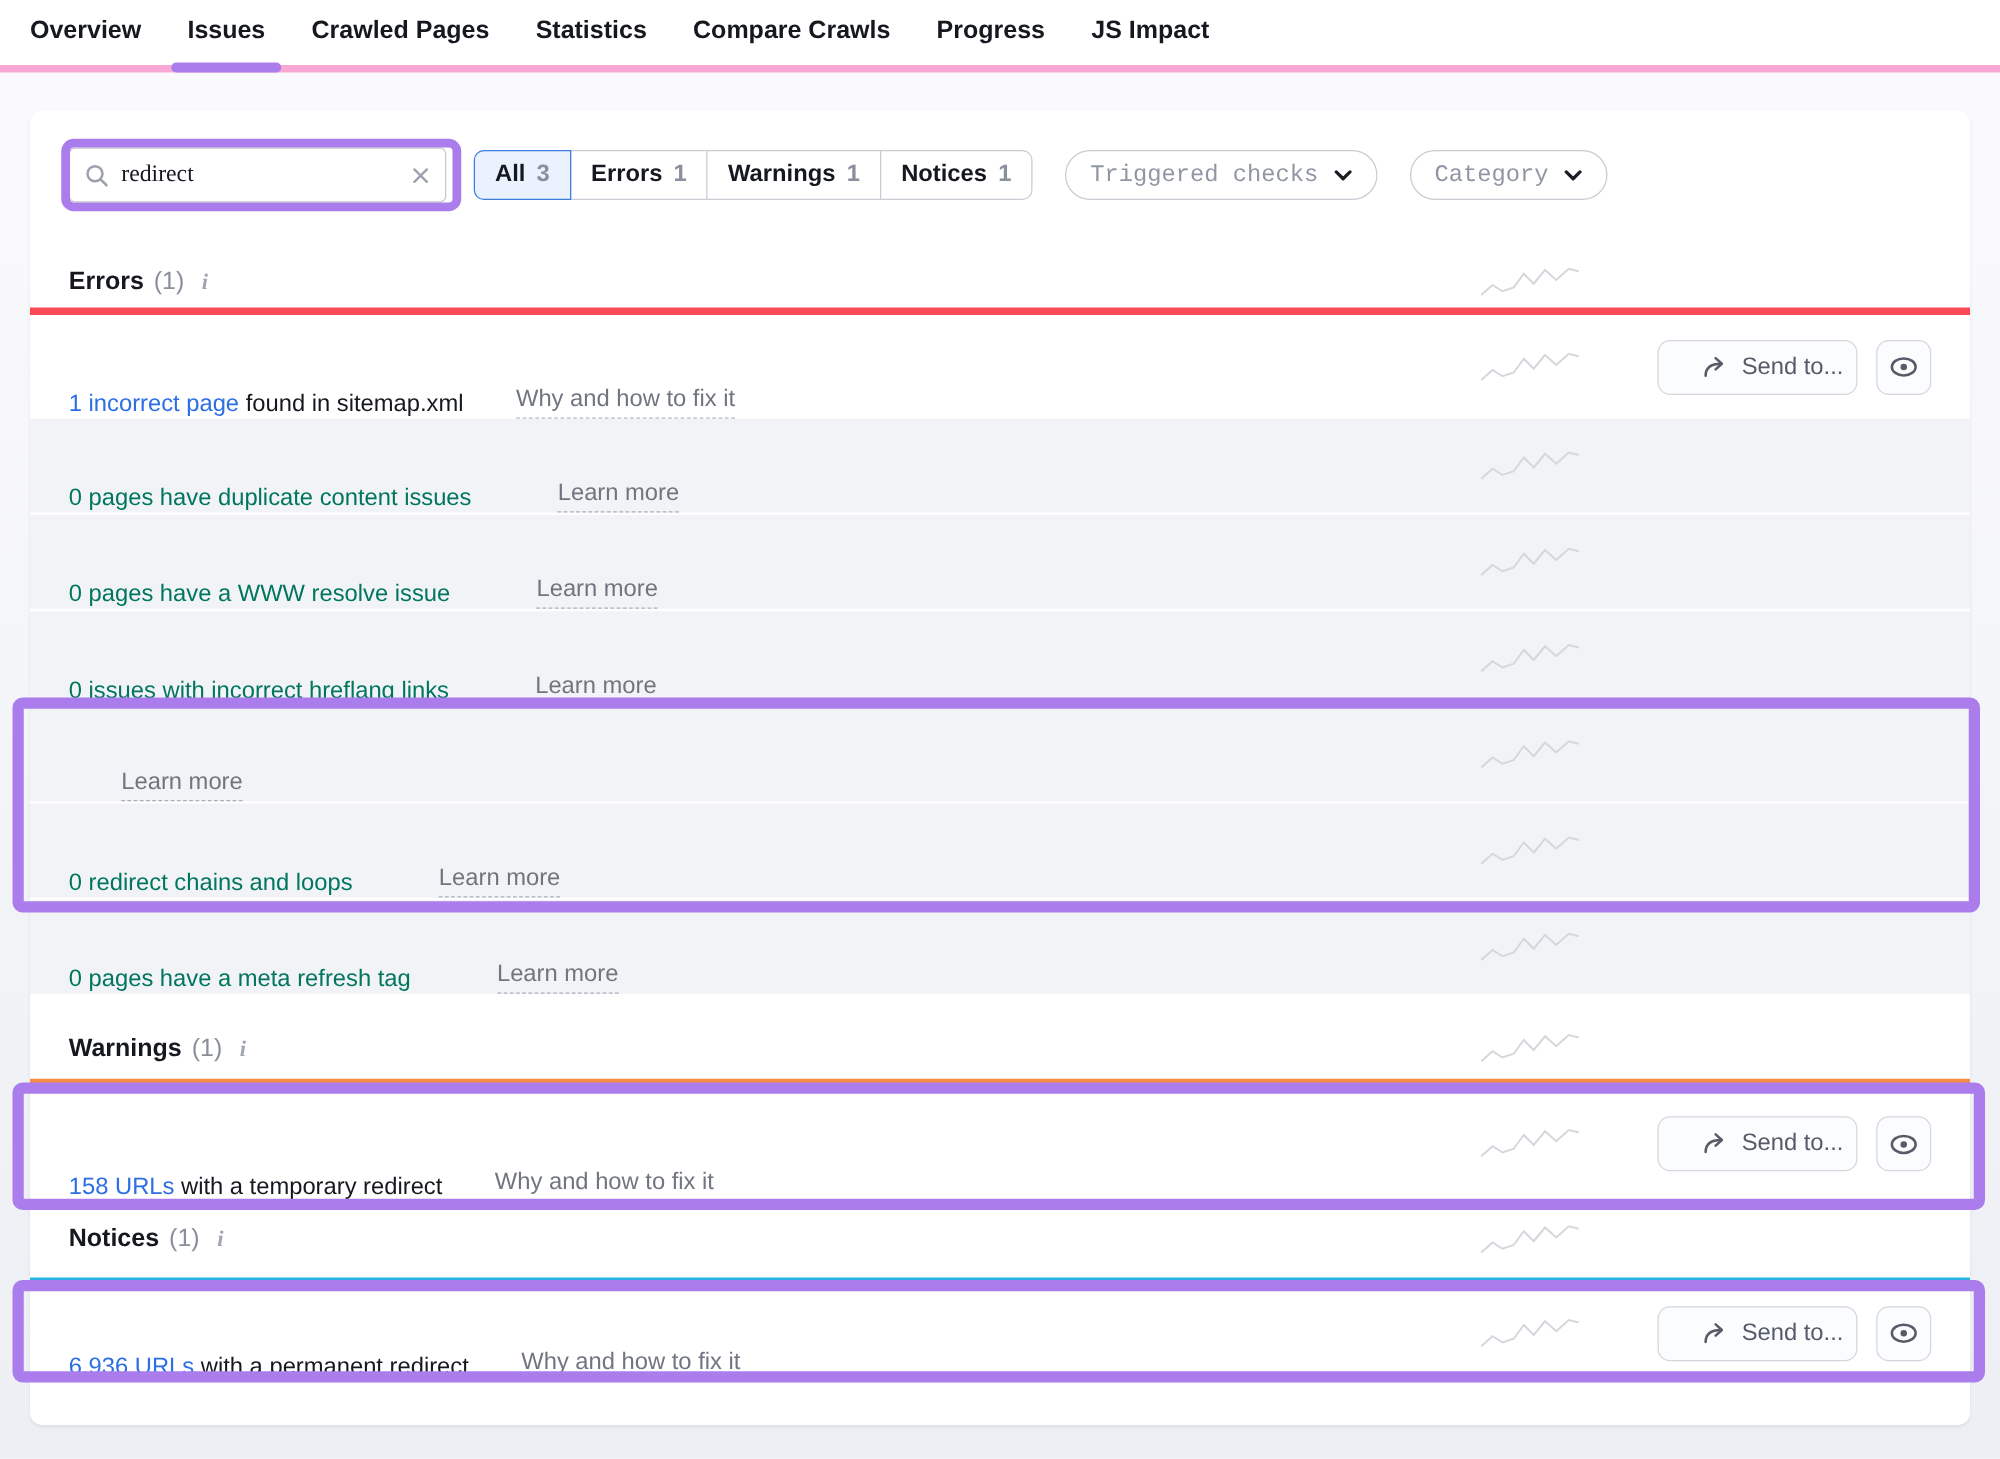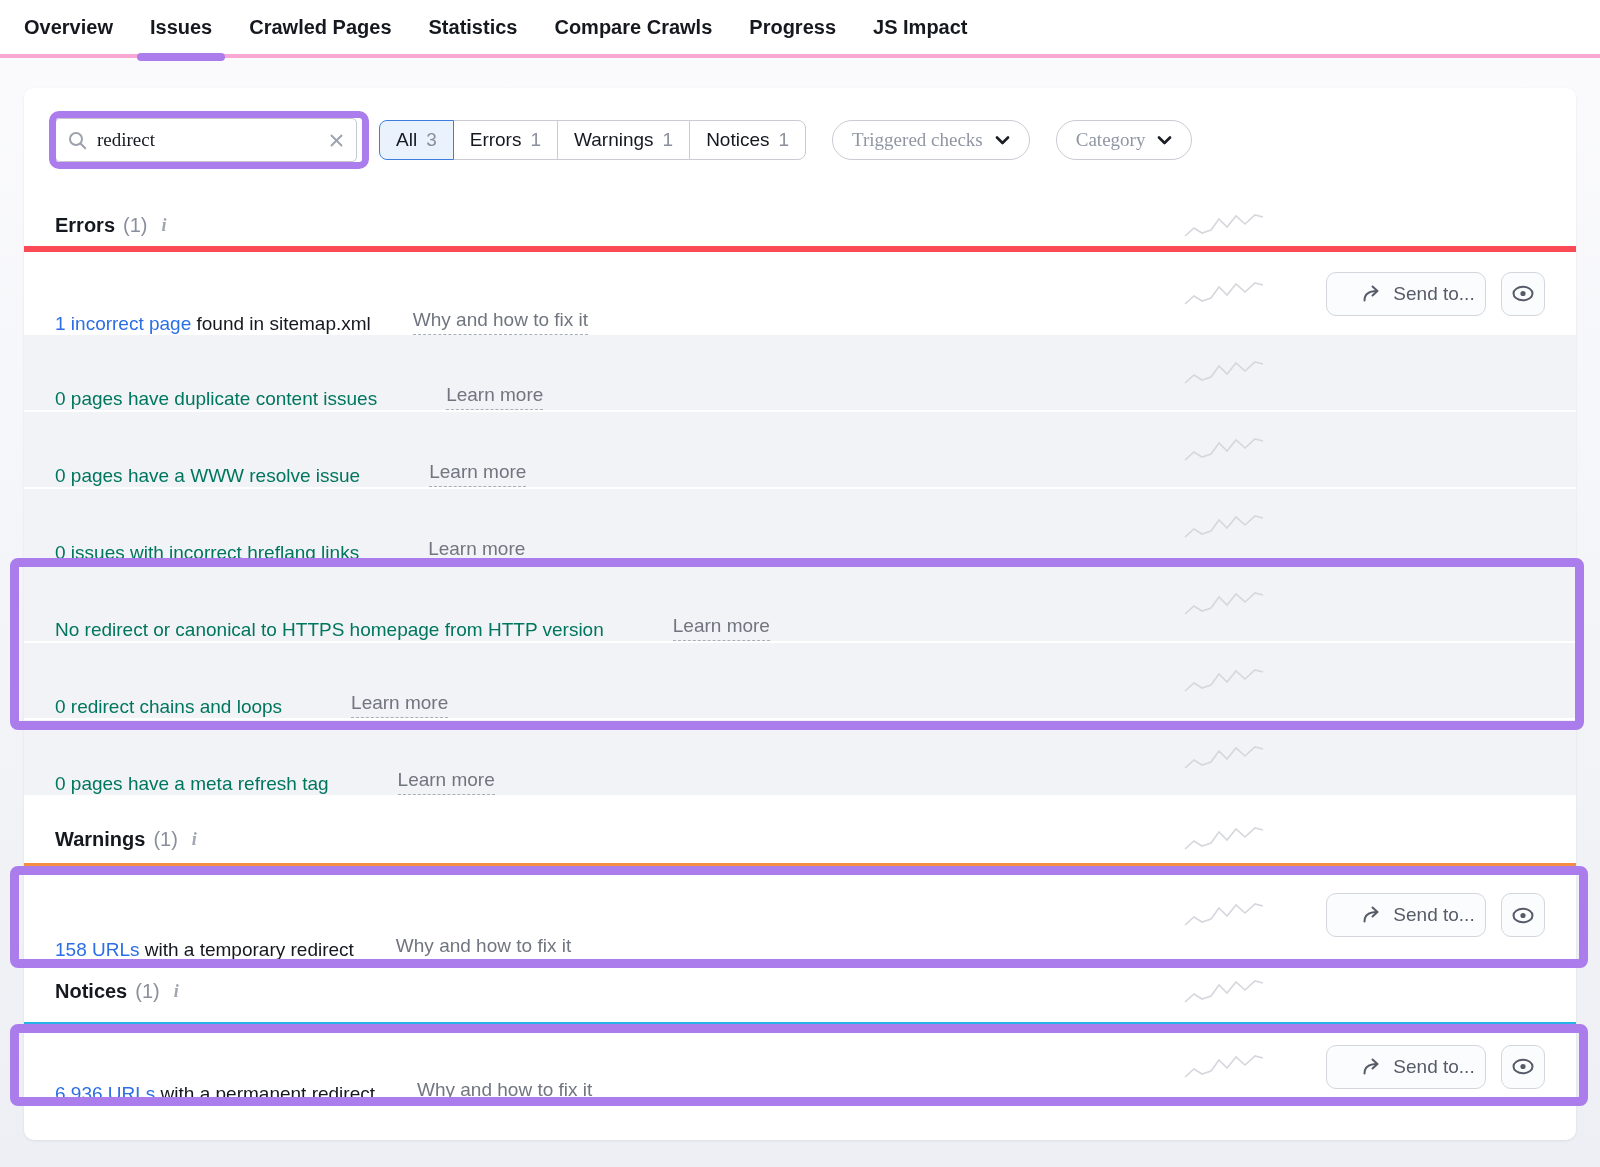--- a/index.html
+++ b/index.html
@@ -5,39 +5,39 @@
   * { box-sizing: border-box; margin: 0; padding: 0; }
   html,body { width:1600px; height:1167px; }
   body {
     position: relative;
     font-family: "Liberation Sans", sans-serif;
     background: linear-gradient(#FBFBFD, #EDEFF4);
     overflow: hidden;
   }
 
   
-  .nav { height:58px; background:#fff; border-bottom:4px solid #f9a8d4; display:flex; align-items:center; padding-left:24px; gap:37px; }
+  .nav { height:58px; background:#fff; border-bottom:6px solid #f9a8d4; display:flex; align-items:flex-end; padding-left:24px; gap:37px; }
   .nav-tab { font-size:20px; font-weight:700; color:#16181F; position:relative; height:56px; display:flex; align-items:center; cursor:pointer; white-space:nowrap; }
   .tab-underline { position:absolute; left:-13px; right:-13px; bottom:-6px; height:8px; border-radius:4px; background:#AB7DEC; }
 
   
   .card { position:absolute; left:24px; top:88px; width:1552px; height:1052px; background:#fff; border-radius:10px; box-shadow:0 1px 3px rgba(24,28,45,.08); }
 
   
   .toolbar { display:flex; align-items:center; margin:30px 0 0 31px; height:44px; }
   .search { width:302px; height:44px; border:1px solid #C5C8D0; border-radius:5px; display:flex; align-items:center; padding:0 12px; gap:10px; background:#fff; }
   .search input { border:none; outline:none; flex:1; font-size:19px; color:#16181F; font-family:Liberation Serif, serif; background:transparent; min-width:0; }
   .icon-btn { display:flex; align-items:center; cursor:pointer; background:none; border:none; padding:0; }
   .seg-group { display:flex; margin-left:22px; }
-  .seg { height:40px; display:flex; align-items:center; padding:0 16px; border:1px solid #C9CCD3; background:#fff; font-size:19px; color:#16181F; margin-left:-1px; cursor:pointer; white-space:nowrap; }
+  .seg { height:40px; display:flex; align-items:center; padding:0 16px; border:1px solid #C9CCD3; background:#fff; font-size:19px; color:#16181F; margin-left:-1px; cursor:pointer; white-space:nowrap;font-weight:bold; }
   .seg .cnt { color:#8A8F9C; margin-left:9px; }
   .seg.first { border-radius:8px 0 0 8px; margin-left:0; }
   .seg.last { border-radius:0 8px 8px 0; }
   .seg.selected { background:#E9F2FD; border-color:#3C7EE0; position:relative; z-index:1; }
-  .pill { height:40px; border:1px solid #C9CCD3; border-radius:20px; background:#fff; display:flex; align-items:center; gap:12px; padding:0 19px; font-size:19px; color:#9096A3; margin-left:26px; cursor:pointer; font-family:Liberation Serif, serif; white-space:nowrap; }
+  .pill { height:40px; border:1px solid #C9CCD3; border-radius:20px; background:#fff; display:flex; align-items:center; gap:12px; padding:0 19px; font-size:19px; color:#9096A3; margin-left:26px; cursor:pointer; font-family:Liberation Mono, monospace; white-space:nowrap; }
 
   
   .sec-header { position:relative; display:flex; align-items:center; padding-left:31px; }
   .sec-header.errors { margin-top:43px; height:41px; }
   .sec-header.warnings { margin-top:22px; height:40px; }
   .sec-header.notices { margin-top:8px; height:45px; }
   .sec-title { font-size:20px; font-weight:700; color:#16181F; }
   .sec-count { font-size:20px; color:#8A8F9C; margin-left:8px; }
   .info-i { font-family:"Liberation Serif", serif; font-style:italic; font-weight:700; font-size:18px; color:#A0A5B1; margin-left:14px; }
   .bar { height:6px; width:100%; }
@@ -195,21 +195,20 @@
 
   <div class="row gray">
     <span class="green">0 issues with incorrect hreflang links</span>
     <span class="action">Learn more</span>
     <svg class="spark" width="80" height="30" viewBox="0 0 80 30">
         <polyline points="1,25 10,17 18,22 27,19 35,8 43,16 52,5 61,13 71,4 79,6" stroke="#D5D7DC" stroke-width="1.6" fill="none"></polyline>
       </svg>
   </div>
 
   <div class="row gray">
-    <span class="green">No redirect or canonical to HTTPS homepage from HTTP version</span>
     <span class="action">Learn more</span>
     <svg class="spark" width="80" height="30" viewBox="0 0 80 30">
         <polyline points="1,25 10,17 18,22 27,19 35,8 43,16 52,5 61,13 71,4 79,6" stroke="#D5D7DC" stroke-width="1.6" fill="none"></polyline>
       </svg>
   </div>
 
   <div class="row gray">
     <span class="green">0 redirect chains and loops</span>
     <span class="action">Learn more</span>
     <svg class="spark" width="80" height="30" viewBox="0 0 80 30">

